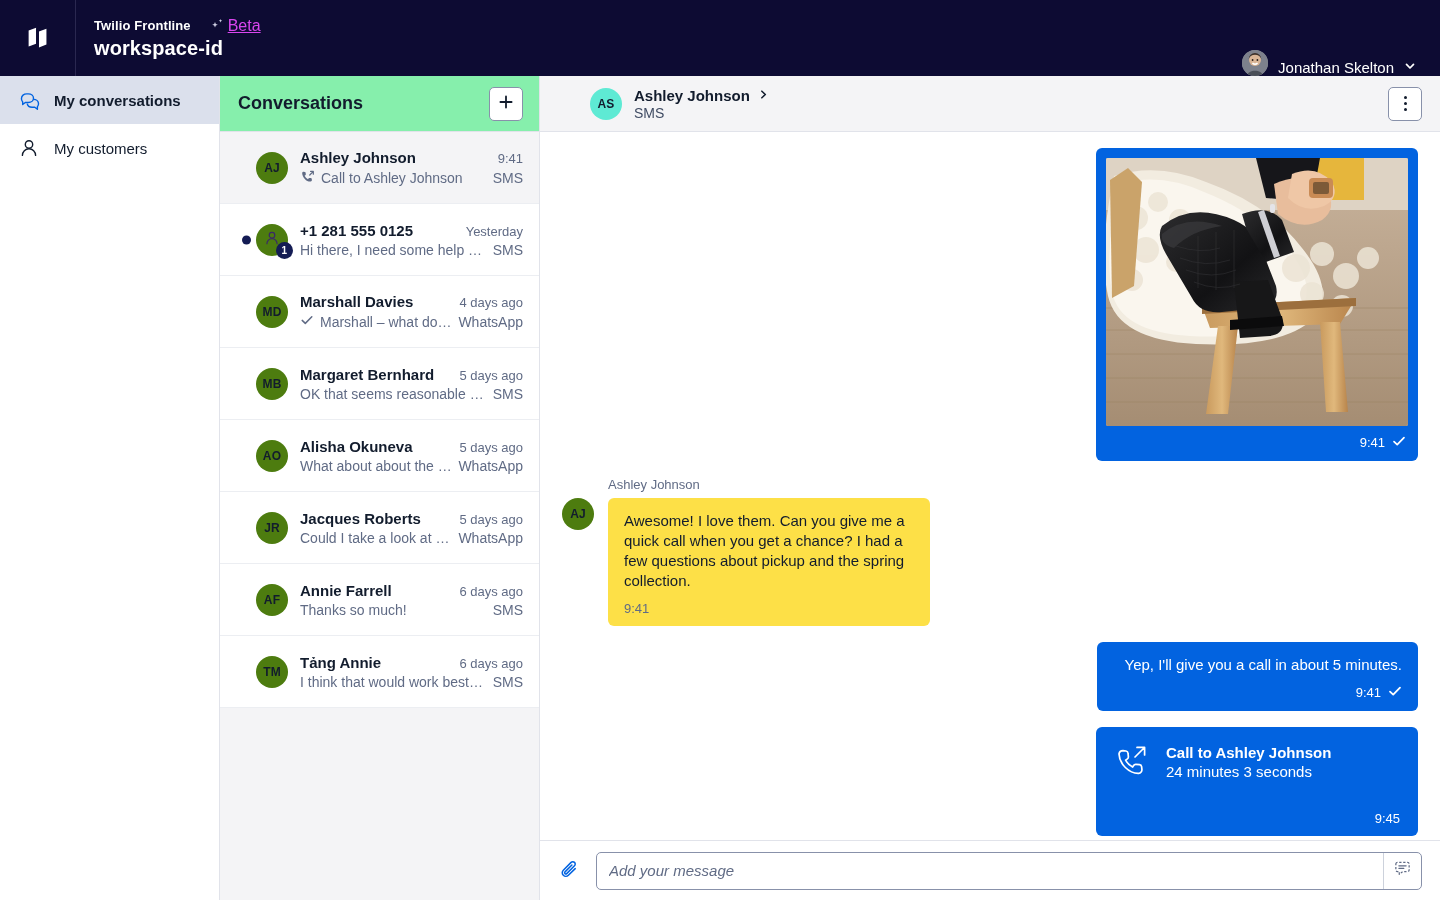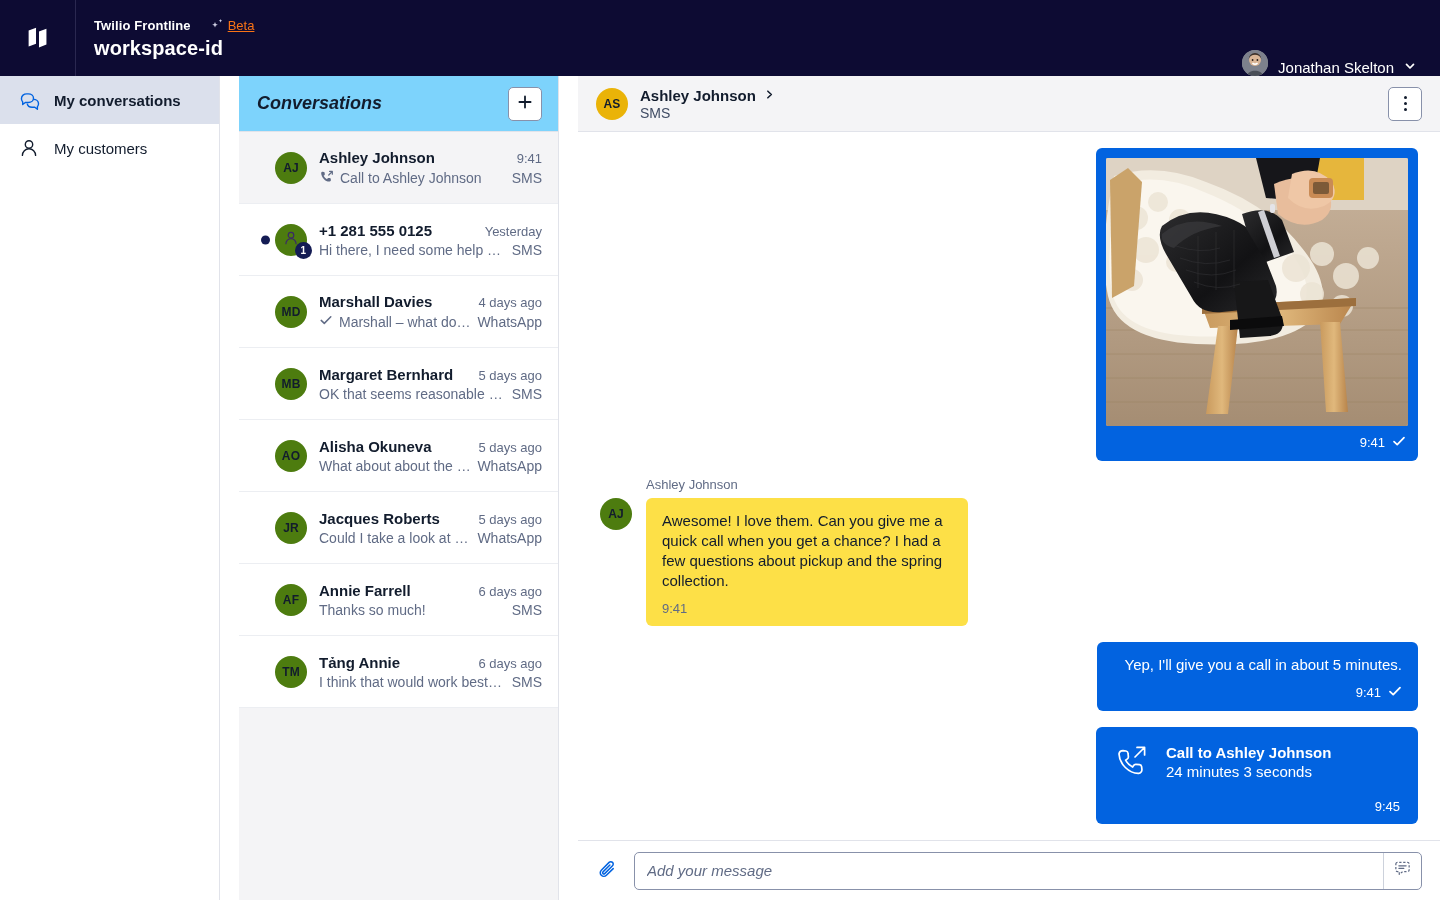--- a/index.html
+++ b/index.html
@@ -26,37 +26,37 @@
   }
   .logo-mark { width: 30px; height: 30px; display: block; }
   .brand {
     display: flex; flex-direction: column; justify-content: center;
     padding-left: 18px; gap: 2px;
   }
   .brand-row { display: flex; align-items: center; gap: 20px; }
   .brand-name { font-size: 13px; font-weight: bold; color: #fff; letter-spacing: .1px; }
   .beta-wrap { display: flex; align-items: center; gap: 3px; }
   .beta-spark { display: block; }
-  .beta-label { font-size: 13px; color: #f97316; text-decoration: underline; }
+  .beta-label { font-size: 16px; color: #d946ef; text-decoration: underline; }
   .workspace { font-size: 20px; font-weight: bold; color: #fff; letter-spacing: .1px; }
   .topbar-spacer { flex: 1 1 auto; }
   .user-menu {
     display: flex; align-items: flex-end; gap: 10px;
     padding-right: 24px; cursor: pointer;
   }
   .avatar-photo {
     width: 26px; height: 26px; border-radius: 50%;
     overflow: hidden; background: #8a8f98; position: relative; flex: 0 0 26px;
   }
   .avatar-photo .face { position: absolute; inset: 0; }
   .user-name { font-size: 15px; color: #fff; }
   .chev { display: block; }
 
   
-  .body { flex: 1 1 auto; display: flex; min-height: 0; gap: 19px; }
+  .body { flex: 1 1 auto; display: flex; min-height: 0; }
 
   
   .leftnav {
     width: 220px; flex: 0 0 220px;
     background: #fff; border-right: 1px solid #e1e3ea;
     padding-top: 0;
   }
   .nav-item {
     height: 48px; display: flex; align-items: center; gap: 14px;
     padding: 0 16px 0 18px; cursor: pointer; font-size: 15px; color: #121c2d;
@@ -68,21 +68,21 @@
   .convcol {
     width: 320px; flex: 0 0 320px;
     display: flex; flex-direction: column;
     background: #f4f4f6; border-right: 1px solid #e1e3ea;
     min-height: 0;
   }
   .conv-head {
     height: 56px; flex: 0 0 56px;
     display: flex; align-items: center; justify-content: space-between;
     padding: 0 16px 0 18px;
-    background: #7dd3fc; border-bottom: 1px solid #e1e3ea; font-style: italic;
+    background: #86efac; border-bottom: 1px solid #e1e3ea;
   }
   .conv-title { font-size: 18px; font-weight: bold; color: #121c2d; }
   .new-btn {
     width: 34px; height: 34px; border-radius: 5px;
     border: 1px solid #8891aa; background: #fff;
     display: flex; align-items: center; justify-content: center;
     cursor: pointer;
   }
   .conv-list { background: #fff; }
   .conv-item {
@@ -131,21 +131,21 @@
   .conv-fill { flex: 1 1 auto; background: #f4f4f6; }
 
   
   .chat { flex: 1 1 auto; display: flex; flex-direction: column; min-width: 0; background: #fff; }
   .chat-head {
     height: 56px; flex: 0 0 56px;
     display: flex; align-items: center;
     padding: 0 18px 0 18px;
     background: #f4f4f6; border-bottom: 1px solid #e1e3ea;
   }
-  .chat-head .ava { background: #eab308; }
+  .chat-head .ava { background: #5eead4; margin-left: 32px; }
   .chat-head-text { padding-left: 12px; flex: 1 1 auto; min-width: 0; }
   .chat-head-row { display: flex; align-items: center; gap: 8px; }
   .chat-name { font-size: 15px; font-weight: bold; color: #121c2d; }
   .chat-chan { font-size: 14px; color: #3f4b63; margin-top: 1px; }
   .kebab-btn {
     width: 34px; height: 34px; border-radius: 5px;
     border: 1px solid #8891aa; background: #fff;
     display: flex; align-items: center; justify-content: center;
     cursor: pointer; gap: 2px; flex-direction: column;
   }
@@ -198,21 +198,21 @@
   }
 
   .bubble-call {
     background: #0263e0; border-radius: 6px;
     padding: 16px 18px 10px 18px;
     width: 322px;
   }
   .call-line { display: flex; align-items: center; gap: 18px; }
   .call-txt .t1 { font-size: 15px; font-weight: bold; color: #fff; }
   .call-txt .t2 { font-size: 15px; color: #fff; margin-top: 2px; }
-  .call-time { font-size: 13px; color: #fff; text-align: right; margin-top: 18px; }
+  .call-time { font-size: 13px; color: #fff; text-align: right; margin-top: 30px; }
 
   
   .composer {
     flex: 0 0 60px; height: 60px;
     border-top: 1px solid #e1e3ea;
     display: flex; align-items: center;
     padding: 0 18px 0 18px; gap: 14px;
     background: #fff;
   }
   .clip-btn { width: 24px; height: 24px; display: flex; align-items: center; justify-content: center; cursor: pointer; flex: 0 0 24px; }

